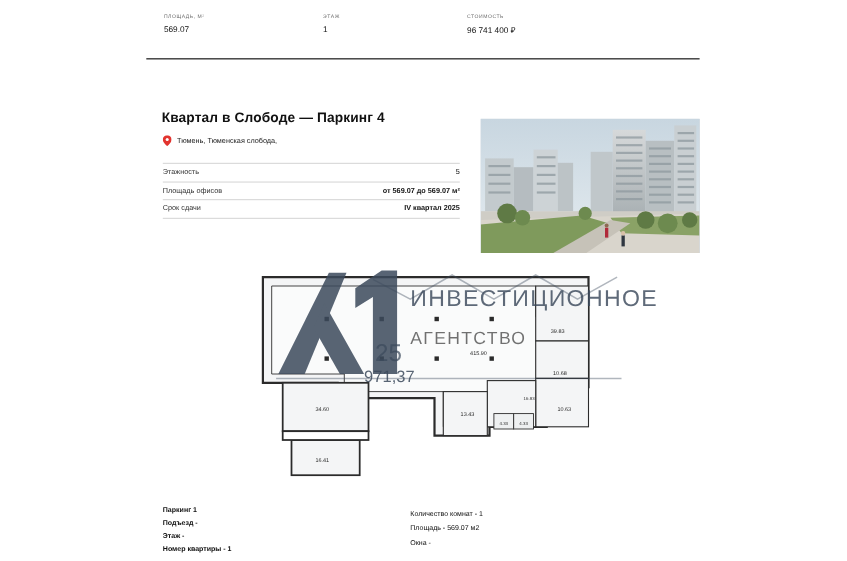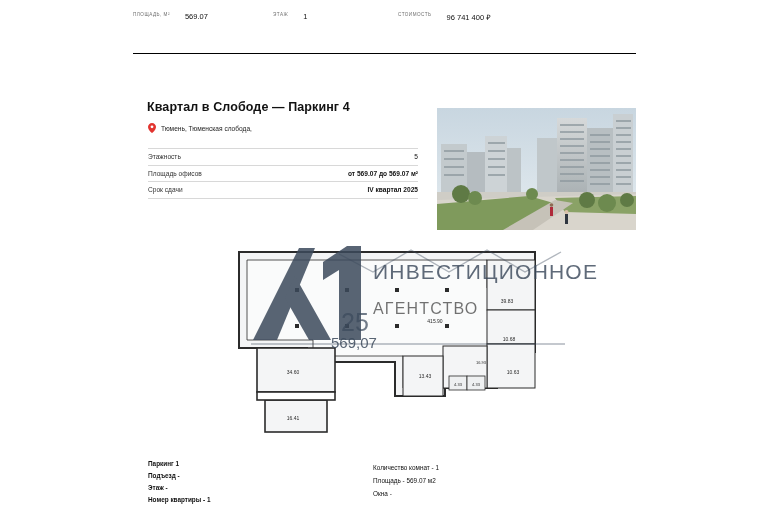--- a/index.html
+++ b/index.html
@@ -27,22 +27,23 @@
   .top-strip {
     position: absolute;
     left: 133px;
     top: 12px;
     width: 503px;
     display: flex;
     flex-direction: row;
   }
   .top-col {
     display: flex;
-    flex-direction: row;
-    gap: 15px;
+    flex-direction: column;
+    gap: 5px;
+    margin-left: 16px;
   }
   .top-col.c1 { width: 140px; }
   .top-col.c2 { width: 125px; }
   .top-col.c3 { width: 230px; }
   .top-label {
     font-size: 4.6px;
     letter-spacing: 0.5px;
     text-transform: uppercase;
     color: #6f6f6f;
   }
@@ -161,21 +162,21 @@
     top: 64px;
     font-size: 16px;
     letter-spacing: 1.2px;
     color: #000000;
     opacity: 0.55;
   }
   .wm-num {
     position: absolute;
     left: 98px;
     top: 72px;
-    font-size: 25px;
+    font-size: 22px;
     color: #3c4a5c;
     opacity: 0.72;
   }
   .wm-area {
     position: absolute;
     left: 88px;
     top: 98px;
     font-size: 15px;
     color: #3c4a5c;
     opacity: 0.85;
@@ -412,21 +413,21 @@
         <path d="M96 104 L96 34 L80 44 L80 26 L104 10 L118 10 L118 104 Z"></path>
       </g>
       <g opacity="0.4" stroke="#3c4a5c" stroke-width="1.4" fill="none">
         <path d="M8 108 L322 108"></path>
         <path d="M96 18 L130 36 L168 14 L206 36 L244 14 L282 36 L318 16"></path>
       </g>
     </svg>
     <div class="wm-text">ИНВЕСТИЦИОННОЕ</div>
     <div class="wm-text2">АГЕНТСТВО</div>
     <div class="wm-num">25</div>
-    <div class="wm-area">569,07</div>
+    <div class="wm-area">971,37</div>
   </div>
 
   <div class="foot-left">
     <div class="foot-line bold">Паркинг 1</div>
     <div class="foot-line bold">Подъезд -</div>
     <div class="foot-line bold">Этаж -</div>
     <div class="foot-line bold">Номер квартиры - 1</div>
   </div>
 
   <div class="foot-right">

